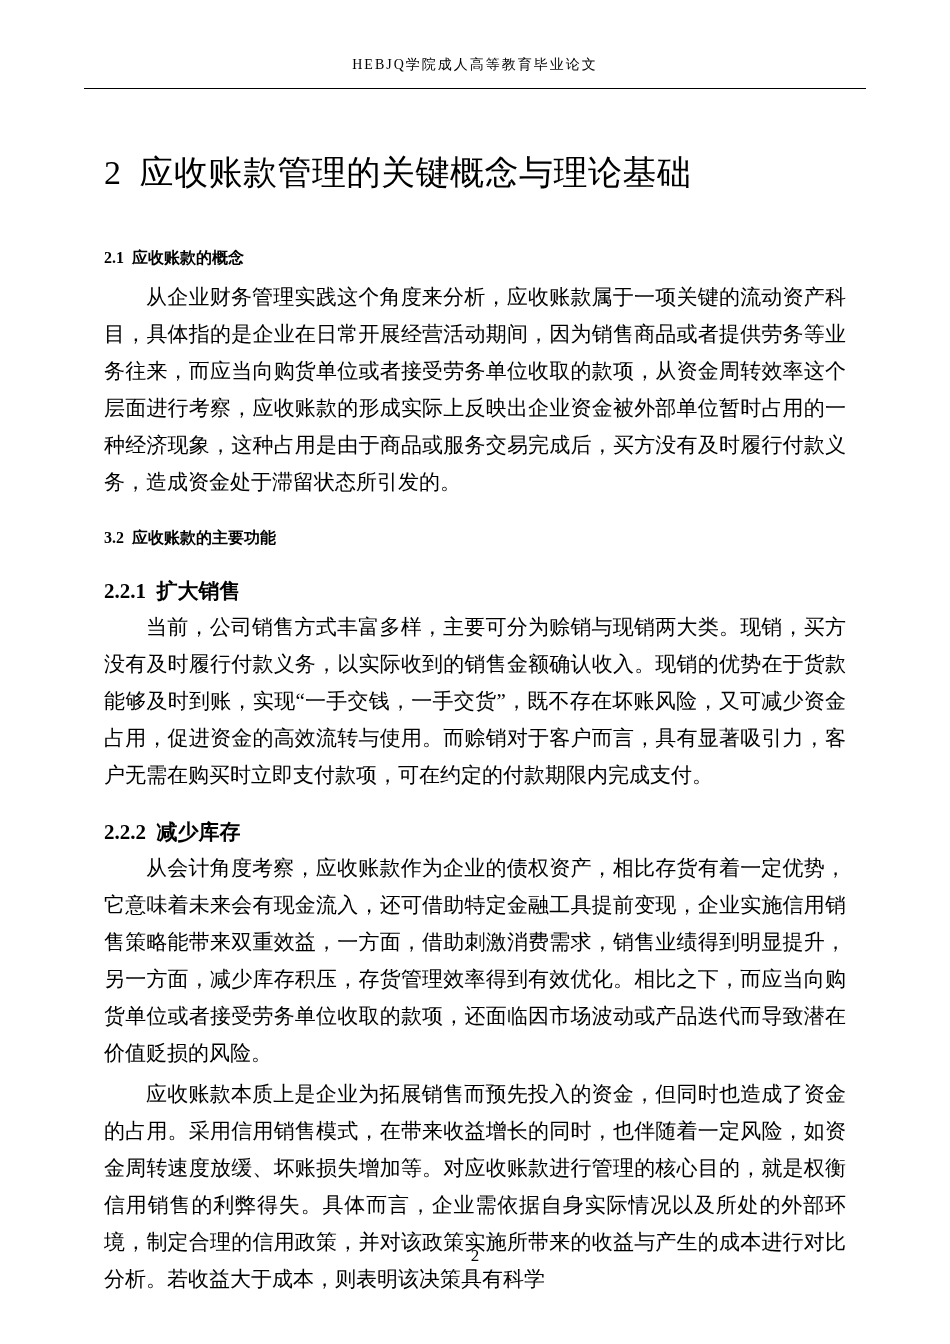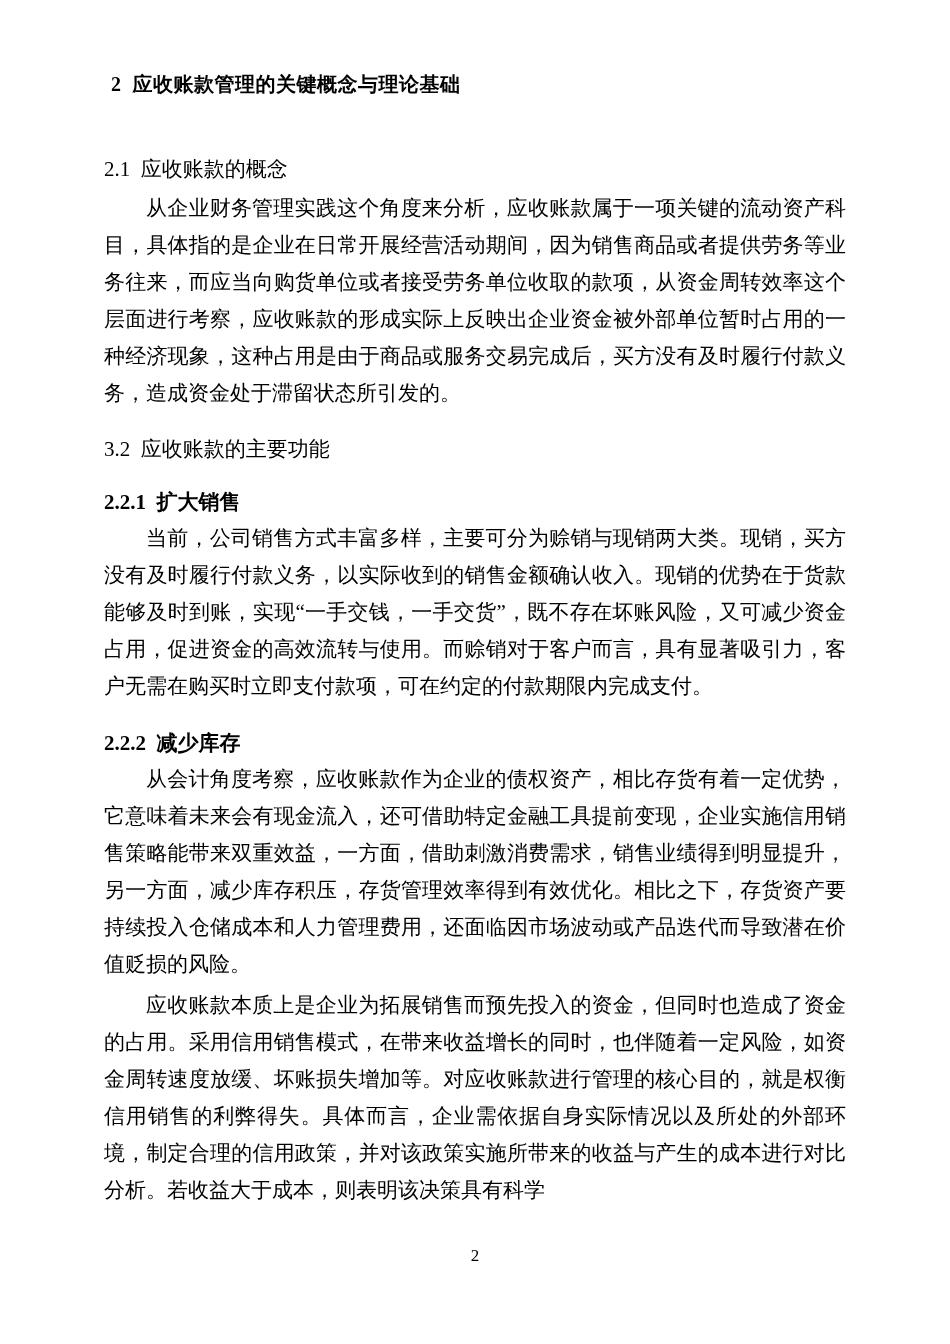--- a/index.html
+++ b/index.html
@@ -29,31 +29,31 @@
   .header-rule {
     border: none;
     border-top: 1px solid #000000;
     margin: 14px 84px 0 84px;
     height: 0;
   }
   .content {
     padding: 0 104px;
   }
   h1.chapter-heading {
-    font-size: 20px;
+    font-size: 34px;
     line-height: 36px;
-    font-weight: bold;
-    margin: 66px 0 52px 7px;
+    font-weight: normal;
+    margin: 66px 0 52px 0;
     white-space: pre-wrap;
     letter-spacing: 0.5px;
   }
   h2.section-heading {
-    font-size: 21px;
+    font-size: 16px;
     line-height: 30px;
-    font-weight: normal;
+    font-weight: bold;
     margin: 22px 0 6px 0;
     white-space: pre-wrap;
   }
   h3.subsection-heading {
     font-size: 21px;
     line-height: 28px;
     font-weight: bold;
     margin: 24px 0 4px 0;
     white-space: pre-wrap;
   }
@@ -74,38 +74,42 @@
   .page-number {
     font-size: 17px;
     display: inline-block;
   }
 </style>
 </head>
 <body>
 
 <div class="page">
 
+  <header class="page-header">
+    <div class="header-title">HEBJQ学院成人高等教育毕业论文</div>
+    <hr class="header-rule">
+  </header>
 
   <main class="content">
 
     <h1 class="chapter-heading">2  应收账款管理的关键概念与理论基础</h1>
 
     <h2 class="section-heading">2.1  应收账款的概念</h2>
 
     <p class="body-paragraph">从企业财务管理实践这个角度来分析，应收账款属于一项关键的流动资产科目，具体指的是企业在日常开展经营活动期间，因为销售商品或者提供劳务等业务往来，而应当向购货单位或者接受劳务单位收取的款项，从资金周转效率这个层面进行考察，应收账款的形成实际上反映出企业资金被外部单位暂时占用的一种经济现象，这种占用是由于商品或服务交易完成后，买方没有及时履行付款义务，造成资金处于滞留状态所引发的。</p>
 
     <h2 class="section-heading">3.2  应收账款的主要功能</h2>
 
     <h3 class="subsection-heading">2.2.1  扩大销售</h3>
 
     <p class="body-paragraph">当前，公司销售方式丰富多样，主要可分为赊销与现销两大类。现销，买方没有及时履行付款义务，以实际收到的销售金额确认收入。现销的优势在于货款能够及时到账，实现“一手交钱，一手交货”，既不存在坏账风险，又可减少资金占用，促进资金的高效流转与使用。而赊销对于客户而言，具有显著吸引力，客户无需在购买时立即支付款项，可在约定的付款期限内完成支付。</p>
 
     <h3 class="subsection-heading">2.2.2  减少库存</h3>
 
-    <p class="body-paragraph">从会计角度考察，应收账款作为企业的债权资产，相比存货有着一定优势，它意味着未来会有现金流入，还可借助特定金融工具提前变现，企业实施信用销售策略能带来双重效益，一方面，借助刺激消费需求，销售业绩得到明显提升，另一方面，减少库存积压，存货管理效率得到有效优化。相比之下，存货资产要持续投入仓储成本和人力管理费用，还面临因市场波动或产品迭代而导致潜在价值贬损的风险。</p>
+    <p class="body-paragraph">从会计角度考察，应收账款作为企业的债权资产，相比存货有着一定优势，它意味着未来会有现金流入，还可借助特定金融工具提前变现，企业实施信用销售策略能带来双重效益，一方面，借助刺激消费需求，销售业绩得到明显提升，另一方面，减少库存积压，存货管理效率得到有效优化。相比之下，而应当向购货单位或者接受劳务单位收取的款项，还面临因市场波动或产品迭代而导致潜在价值贬损的风险。</p>
 
 
     <p class="body-paragraph">应收账款本质上是企业为拓展销售而预先投入的资金，但同时也造成了资金的占用。采用信用销售模式，在带来收益增长的同时，也伴随着一定风险，如资金周转速度放缓、坏账损失增加等。对应收账款进行管理的核心目的，就是权衡信用销售的利弊得失。具体而言，企业需依据自身实际情况以及所处的外部环境，制定合理的信用政策，并对该政策实施所带来的收益与产生的成本进行对比分析。若收益大于成本，则表明该决策具有科学</p>
 
   </main>
 
   <footer class="page-footer">
     <span class="page-number">2</span>
   </footer>
 

